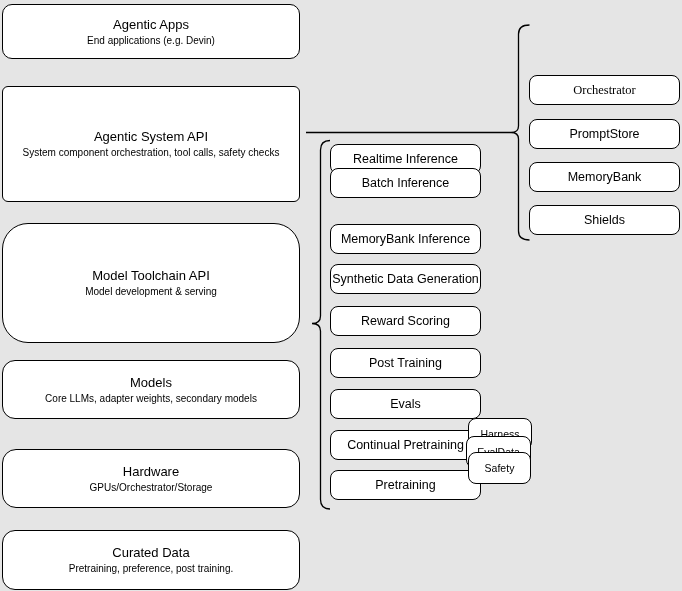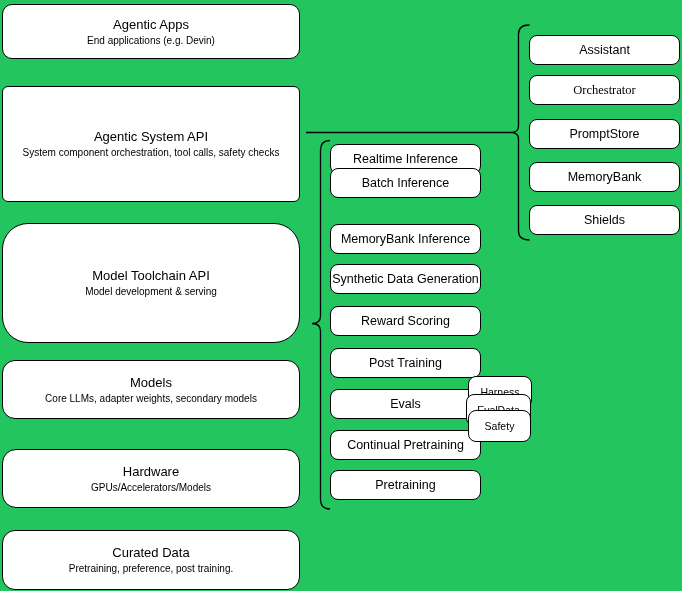--- a/index.html
+++ b/index.html
@@ -3,21 +3,21 @@
 <meta charset="utf-8">
 <style>
   html, body { margin: 0; padding: 0; }
   body {
     width: 682px; height: 591px;
     background: #ffffff;
     font-family: "Liberation Sans", sans-serif;
     color: #000;
     overflow: hidden;
   }
-  .canvas { position: relative; width: 682px; height: 591px; background: #22c55e; }
+  .canvas { position: relative; width: 682px; height: 591px; background: #e5e5e5; }
   .overlay { position: absolute; left: 0; top: 0; width: 682px; height: 591px; pointer-events: none; }
 
   .node {
     position: absolute;
     box-sizing: border-box;
     background: #fff;
     border: 1.3px solid #000;
     display: flex;
     flex-direction: column;
     align-items: center;
@@ -53,20 +53,21 @@
     position: absolute;
     box-sizing: border-box;
     background: #fff;
     border: 1.3px solid #000;
     border-radius: 8px;
     height: 32px;
     font-size: 10.5px;
     line-height: 12px;
     display: flex; align-items: center; justify-content: center;
     z-index: 5;
+    margin-top: 42px;
   }
   .pill-0 { left: 468px; top: 376px; width: 64px; }
   .pill-1 { left: 466px; top: 394px; width: 65px; }
   .pill-2 { left: 468px; top: 410px; width: 63px; }
 </style>
 </head>
 <body>
 
 <div class="canvas">
 
@@ -90,40 +91,39 @@
   <div class="node stack n-toolapi">
     <div class="title">Model Toolchain API</div>
     <div class="subtitle">Model development &amp; serving</div>
   </div>
   <div class="node stack n-models">
     <div class="title">Models</div>
     <div class="subtitle">Core LLMs, adapter weights, secondary models</div>
   </div>
   <div class="node stack n-hardware">
     <div class="title">Hardware</div>
-    <div class="subtitle">GPUs/Accelerators/Models</div>
+    <div class="subtitle">GPUs/Orchestrator/Storage</div>
   </div>
   <div class="node stack n-data">
     <div class="title">Curated Data</div>
     <div class="subtitle">Pretraining, preference, post training.</div>
   </div>
 
   <div class="node svc svc-0">Realtime Inference</div>
   <div class="node svc svc-1">Batch Inference</div>
   <div class="node svc svc-2">MemoryBank Inference</div>
   <div class="node svc svc-3">Synthetic Data Generation</div>
   <div class="node svc svc-4">Reward Scoring</div>
   <div class="node svc svc-5">Post Training</div>
   <div class="node svc svc-6">Evals</div>
   <div class="node svc svc-7">Continual Pretraining</div>
   <div class="node svc svc-8">Pretraining</div>
 
   <div class="pill pill-0">Harness</div>
   <div class="pill pill-1">EvalData</div>
   <div class="pill pill-2">Safety</div>
 
-  <div class="node cmp cmp-0">Assistant</div>
   <div class="node cmp cmp-1">Orchestrator</div>
   <div class="node cmp cmp-2">PromptStore</div>
   <div class="node cmp cmp-3">MemoryBank</div>
   <div class="node cmp cmp-4">Shields</div>
 
 </div>
 
 </body></html>

